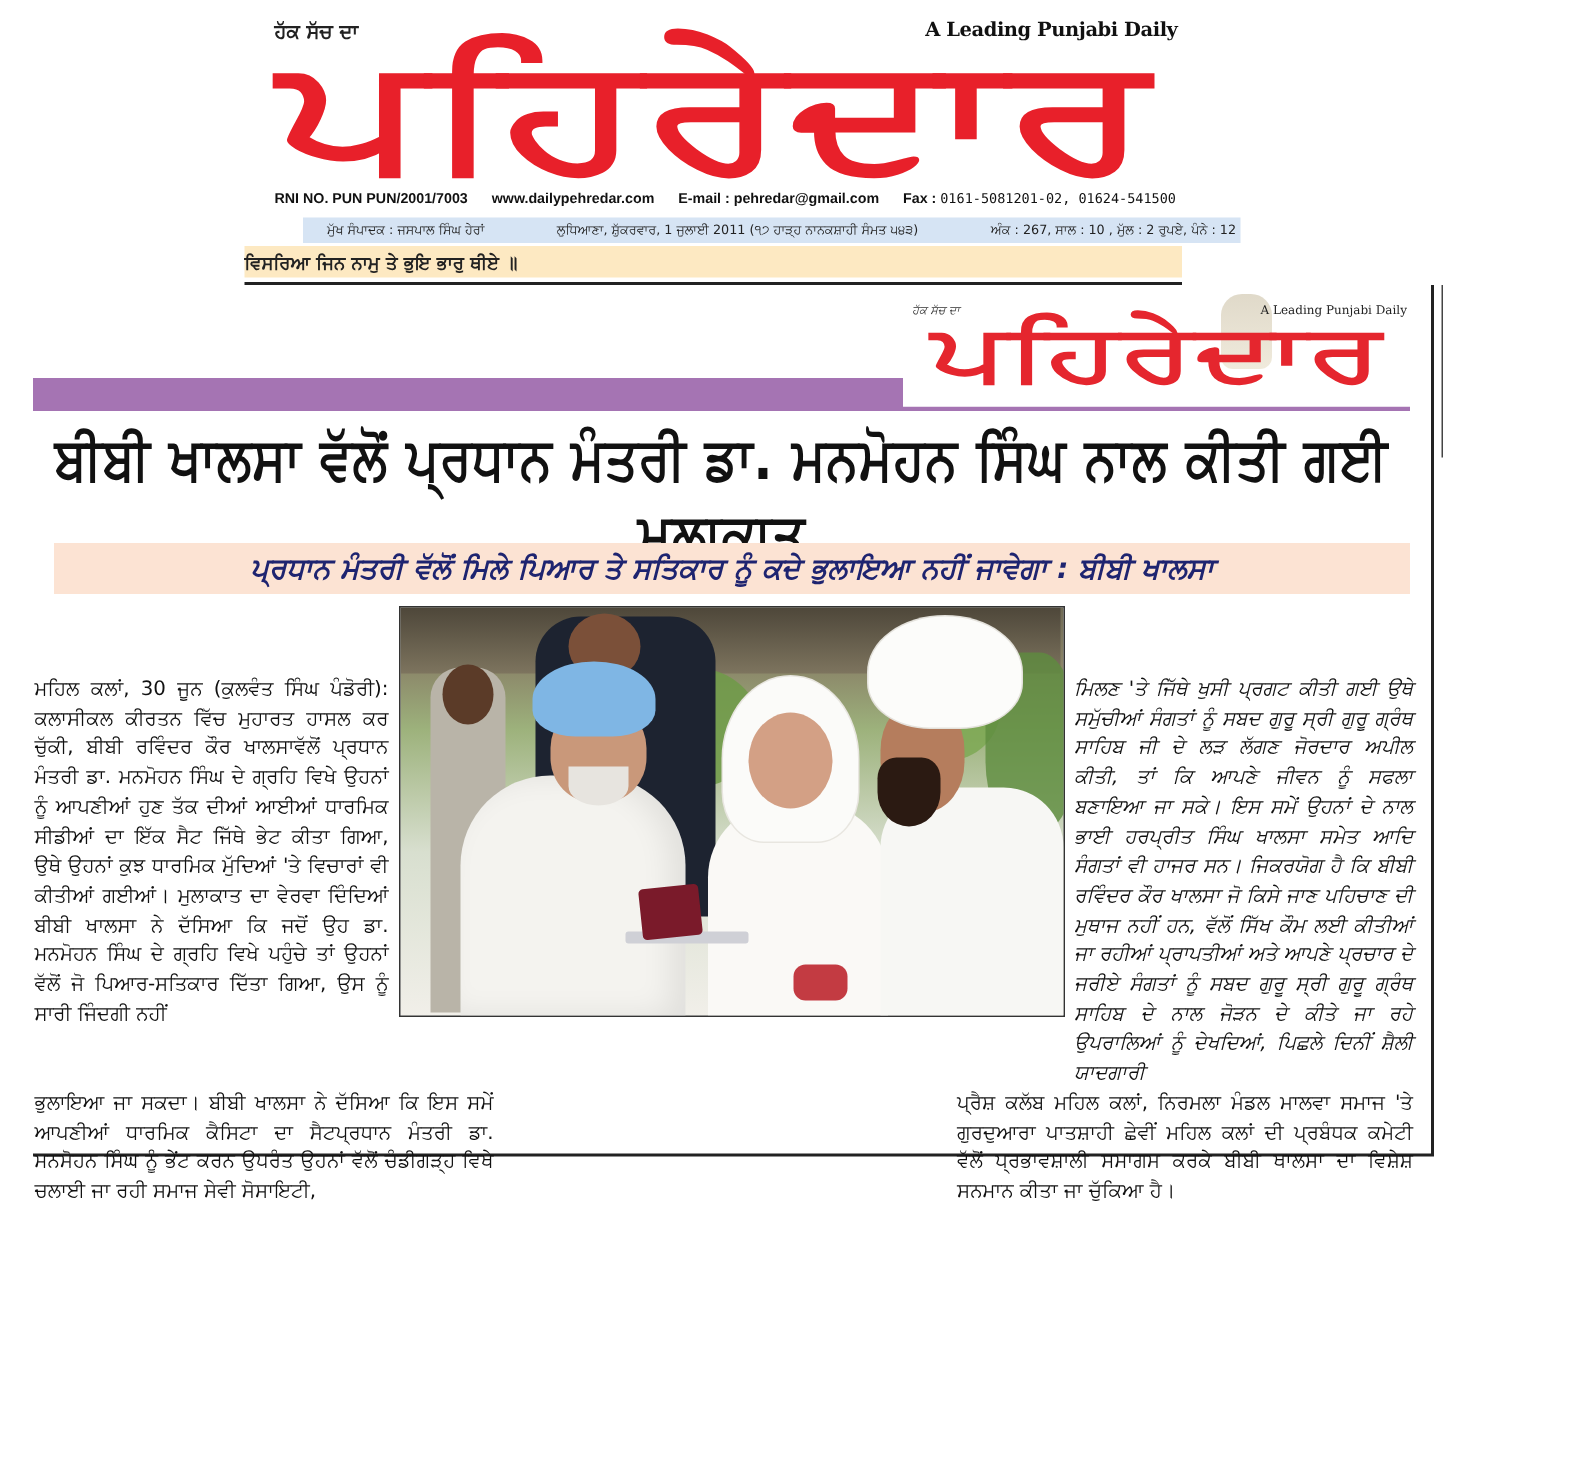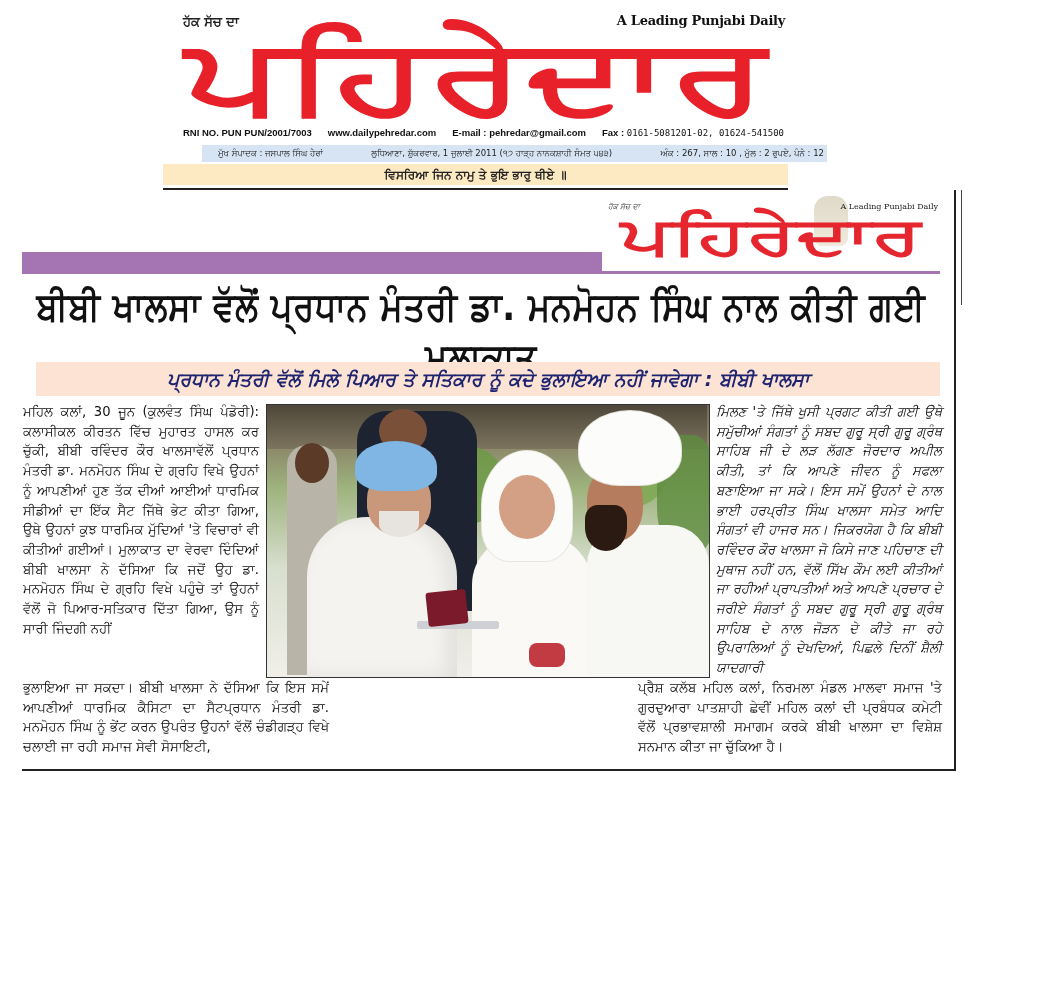--- a/index.html
+++ b/index.html
@@ -7,42 +7,42 @@
 
   
   .masthead { position:absolute; left:163px; top:0; width:625px; height:190px; }
   .tagline-pa { position:absolute; left:20px; top:14px; font-size:13px; font-weight:bold; color:#222; }
   .tagline-en { position:absolute; right:3px; top:13px; font-family:"DejaVu Serif", serif; font-weight:bold; font-size:13px; color:#111; letter-spacing:-0.3px; }
   .logo { position:absolute; left:14px; top:8px; width:600px; height:118px; display:flex; align-items:flex-end; justify-content:center; }
   .logo-text { font-family:"DejaVu Sans", sans-serif; font-weight:900; color:#e8202a; font-size:104px; line-height:100px; letter-spacing:2px; transform:scaleX(1.45); transform-origin:center; }
   .info-row { position:absolute; left:0; top:127px; width:625px; height:16px; display:flex; justify-content:space-between; align-items:flex-start; font-family:"Liberation Sans", sans-serif; font-weight:bold; font-size:9.5px; color:#111; padding:0 4px 0 20px; box-sizing:border-box; }
   .info-row .fax-val { font-family:"DejaVu Sans Mono", monospace; font-weight:normal; font-size:9px; }
   .blue-row { position:absolute; left:0; top:145px; width:625px; height:17px; background:#d6e4f4; display:flex; justify-content:space-between; align-items:center; font-size:8.5px; color:#222; padding:0 3px 0 16px; box-sizing:border-box;margin-left:39px; }
-  .gurbani-row { position:absolute; left:0; top:164px; width:625px; height:21px; background:#fde9c2; display:flex; justify-content:center; align-items:center; font-size:12px; font-weight:bold; color:#222; }
+  .gurbani-row { position:absolute; left:0; top:164px; width:625px; height:21px; background:#fde9c2; display:flex; justify-content:flex-start; align-items:center; font-size:12px; font-weight:bold; color:#222; }
   .masthead-rule { position:absolute; left:0; top:188px; width:625px; height:1.5px; background:#222; }
 
   
   .clip { position:absolute; left:22px; top:190px; width:934px; height:580px; }
   .clip-right-rule { position:absolute; left:954px; top:190px; width:1.5px; height:580px; background:#222; }
   .clip-right-rule2 { position:absolute; left:961px; top:190px; width:1px; height:115px; background:#444; }
   .clip-bottom-rule { position:absolute; left:22px; top:769px; width:934px; height:1.5px; background:#222; }
   .purple-bar { position:absolute; left:0; top:62px; width:918px; height:22px; background:#a574b3; }
 
   .mini-logo { position:absolute; left:580px; top:2px; width:338px; height:76px; background:#ffffff; border-bottom:3px solid #ffffff; }
   .mini-tag-pa { position:absolute; left:6px; top:10px; font-size:7.5px; color:#333; font-style:italic; }
   .mini-tag-en { position:absolute; right:2px; top:10px; font-family:"DejaVu Serif", serif; font-size:8px; color:#222; }
   .mini-logo-text { position:absolute; left:6px; top:14px; width:326px; height:60px; display:flex; align-items:center; justify-content:center; }
   .mini-logo-text span { font-weight:900; color:#e5262e; font-size:52px; transform:scaleX(1.5); display:inline-block; letter-spacing:1px; }
   .mini-figure { position:absolute; left:212px; top:4px; width:34px; height:50px; border-radius:14px 14px 8px 8px; background:linear-gradient(180deg,#d8d0bc,#ece5d3); opacity:0.8; }
 
   .headline { position:absolute; left:0; top:98px; width:918px; text-align:center; font-weight:bold; font-size:34px; line-height:44px; color:#111; letter-spacing:0.5px; transform:scaleY(1.15); }
   .subhead { position:absolute; left:14px; top:172px; width:904px; height:34px; background:#fce3d3; display:flex; align-items:center; justify-content:center; font-weight:bold; font-style:italic; font-size:19px; color:#1e2470; }
 
   
-  .col { position:absolute; font-size:13.2px; line-height:19.7px; text-align:justify; color:#111; }
+  .col { position:absolute; font-size:13.2px; line-height:19.7px; text-align:justify; color:#111;margin-top:48px; }
   .col p { margin:0; }
   .col-left { left:1px; top:212px; width:236px; }
   .col-left-bottom { left:1px; top:488px; width:306px; }
   .col-mid-bottom { left:322px; top:488px; width:290px; }
   .col-right { left:694px; top:212px; width:226px;font-style:italic; }
   .col-right-bottom { left:616px; top:488px; width:304px; }
 
   .photo { position:absolute; left:244px; top:214px; width:442px; height:272px; border:1.5px solid #333; overflow:hidden; background:linear-gradient(180deg,#6f6a55 0%, #8a8468 14%, #9db27c 30%, #d8dfcf 60%, #f1efe9 100%); }
   .ph { position:absolute; }
   .ph.roof { left:0; top:0; width:440px; height:44px; background:linear-gradient(180deg,#4e473a,#7d745e); }

